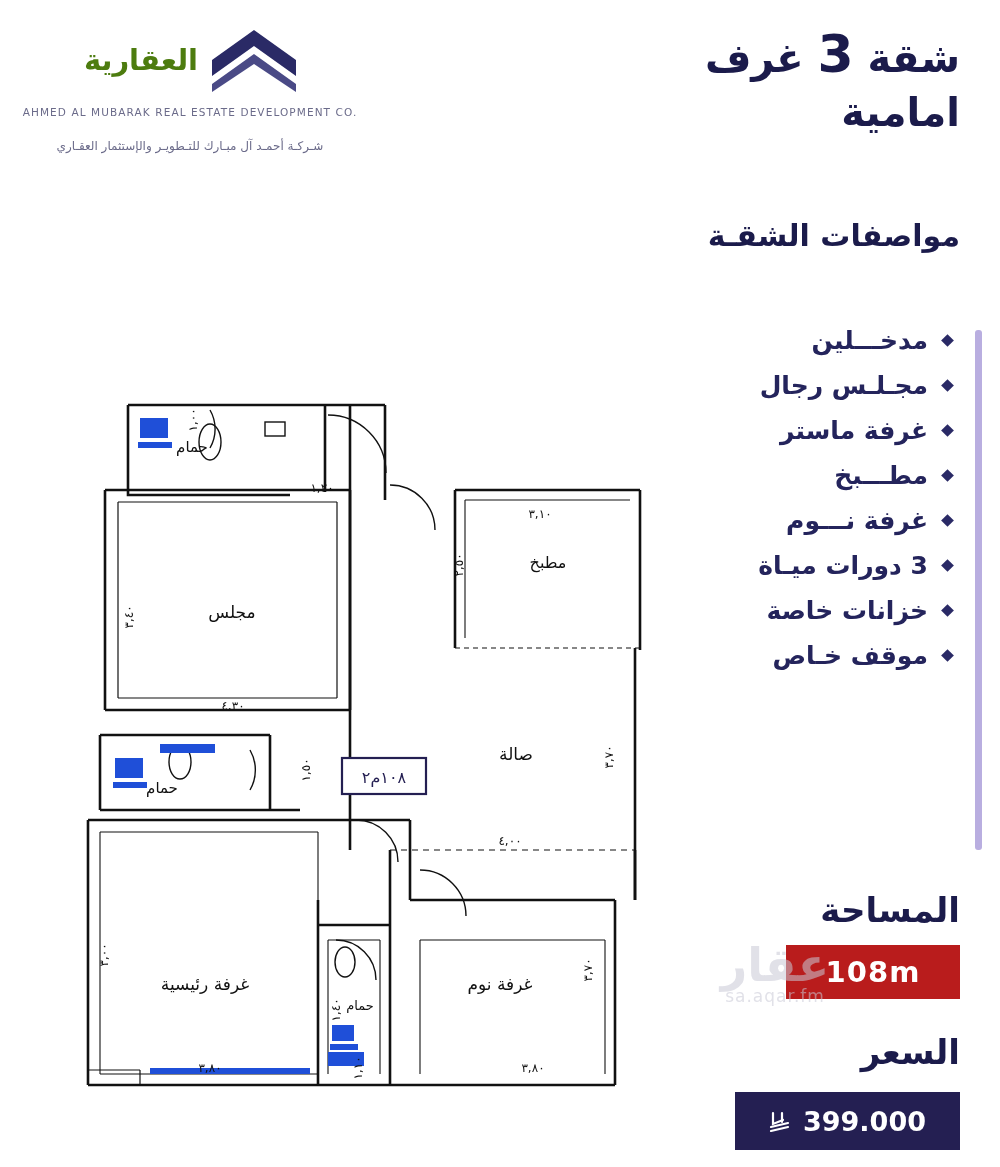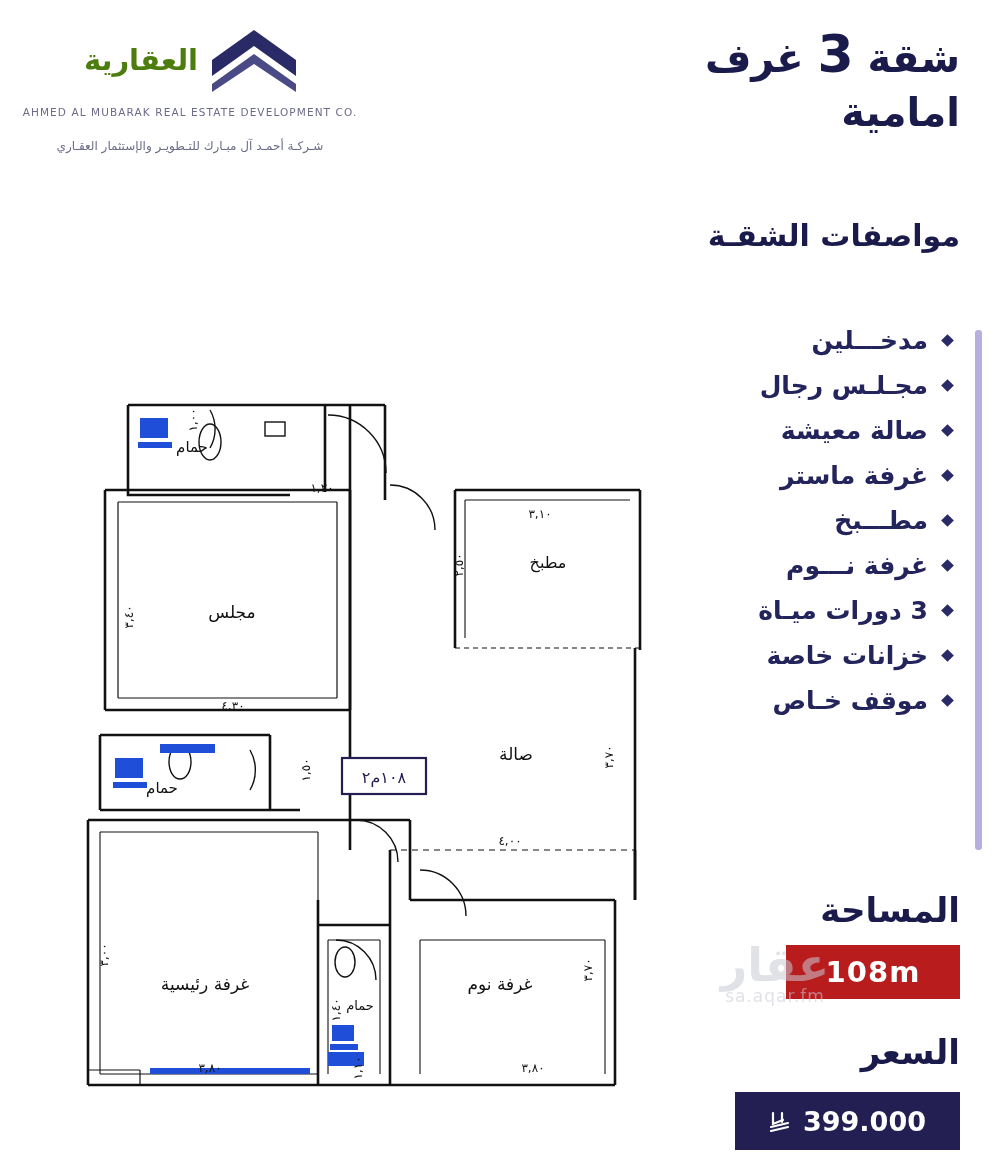--- a/index.html
+++ b/index.html
@@ -89,26 +89,20 @@
     <span class="spec-bullet">
         <i></i>
       </span>
     <span class="spec-label">مدخـــلين</span>
   </div>
   <div class="spec-item">
     <span class="spec-bullet">
         <i></i>
       </span>
     <span class="spec-label">مجـلـس رجال</span>
-  </div>
-  <div class="spec-item">
-    <span class="spec-bullet">
-        <i></i>
-      </span>
-    <span class="spec-label">صالة معيشة</span>
   </div>
   <div class="spec-item">
     <span class="spec-bullet">
         <i></i>
       </span>
     <span class="spec-label">غرفة ماستر</span>
   </div>
   <div class="spec-item">
     <span class="spec-bullet">
         <i></i>

